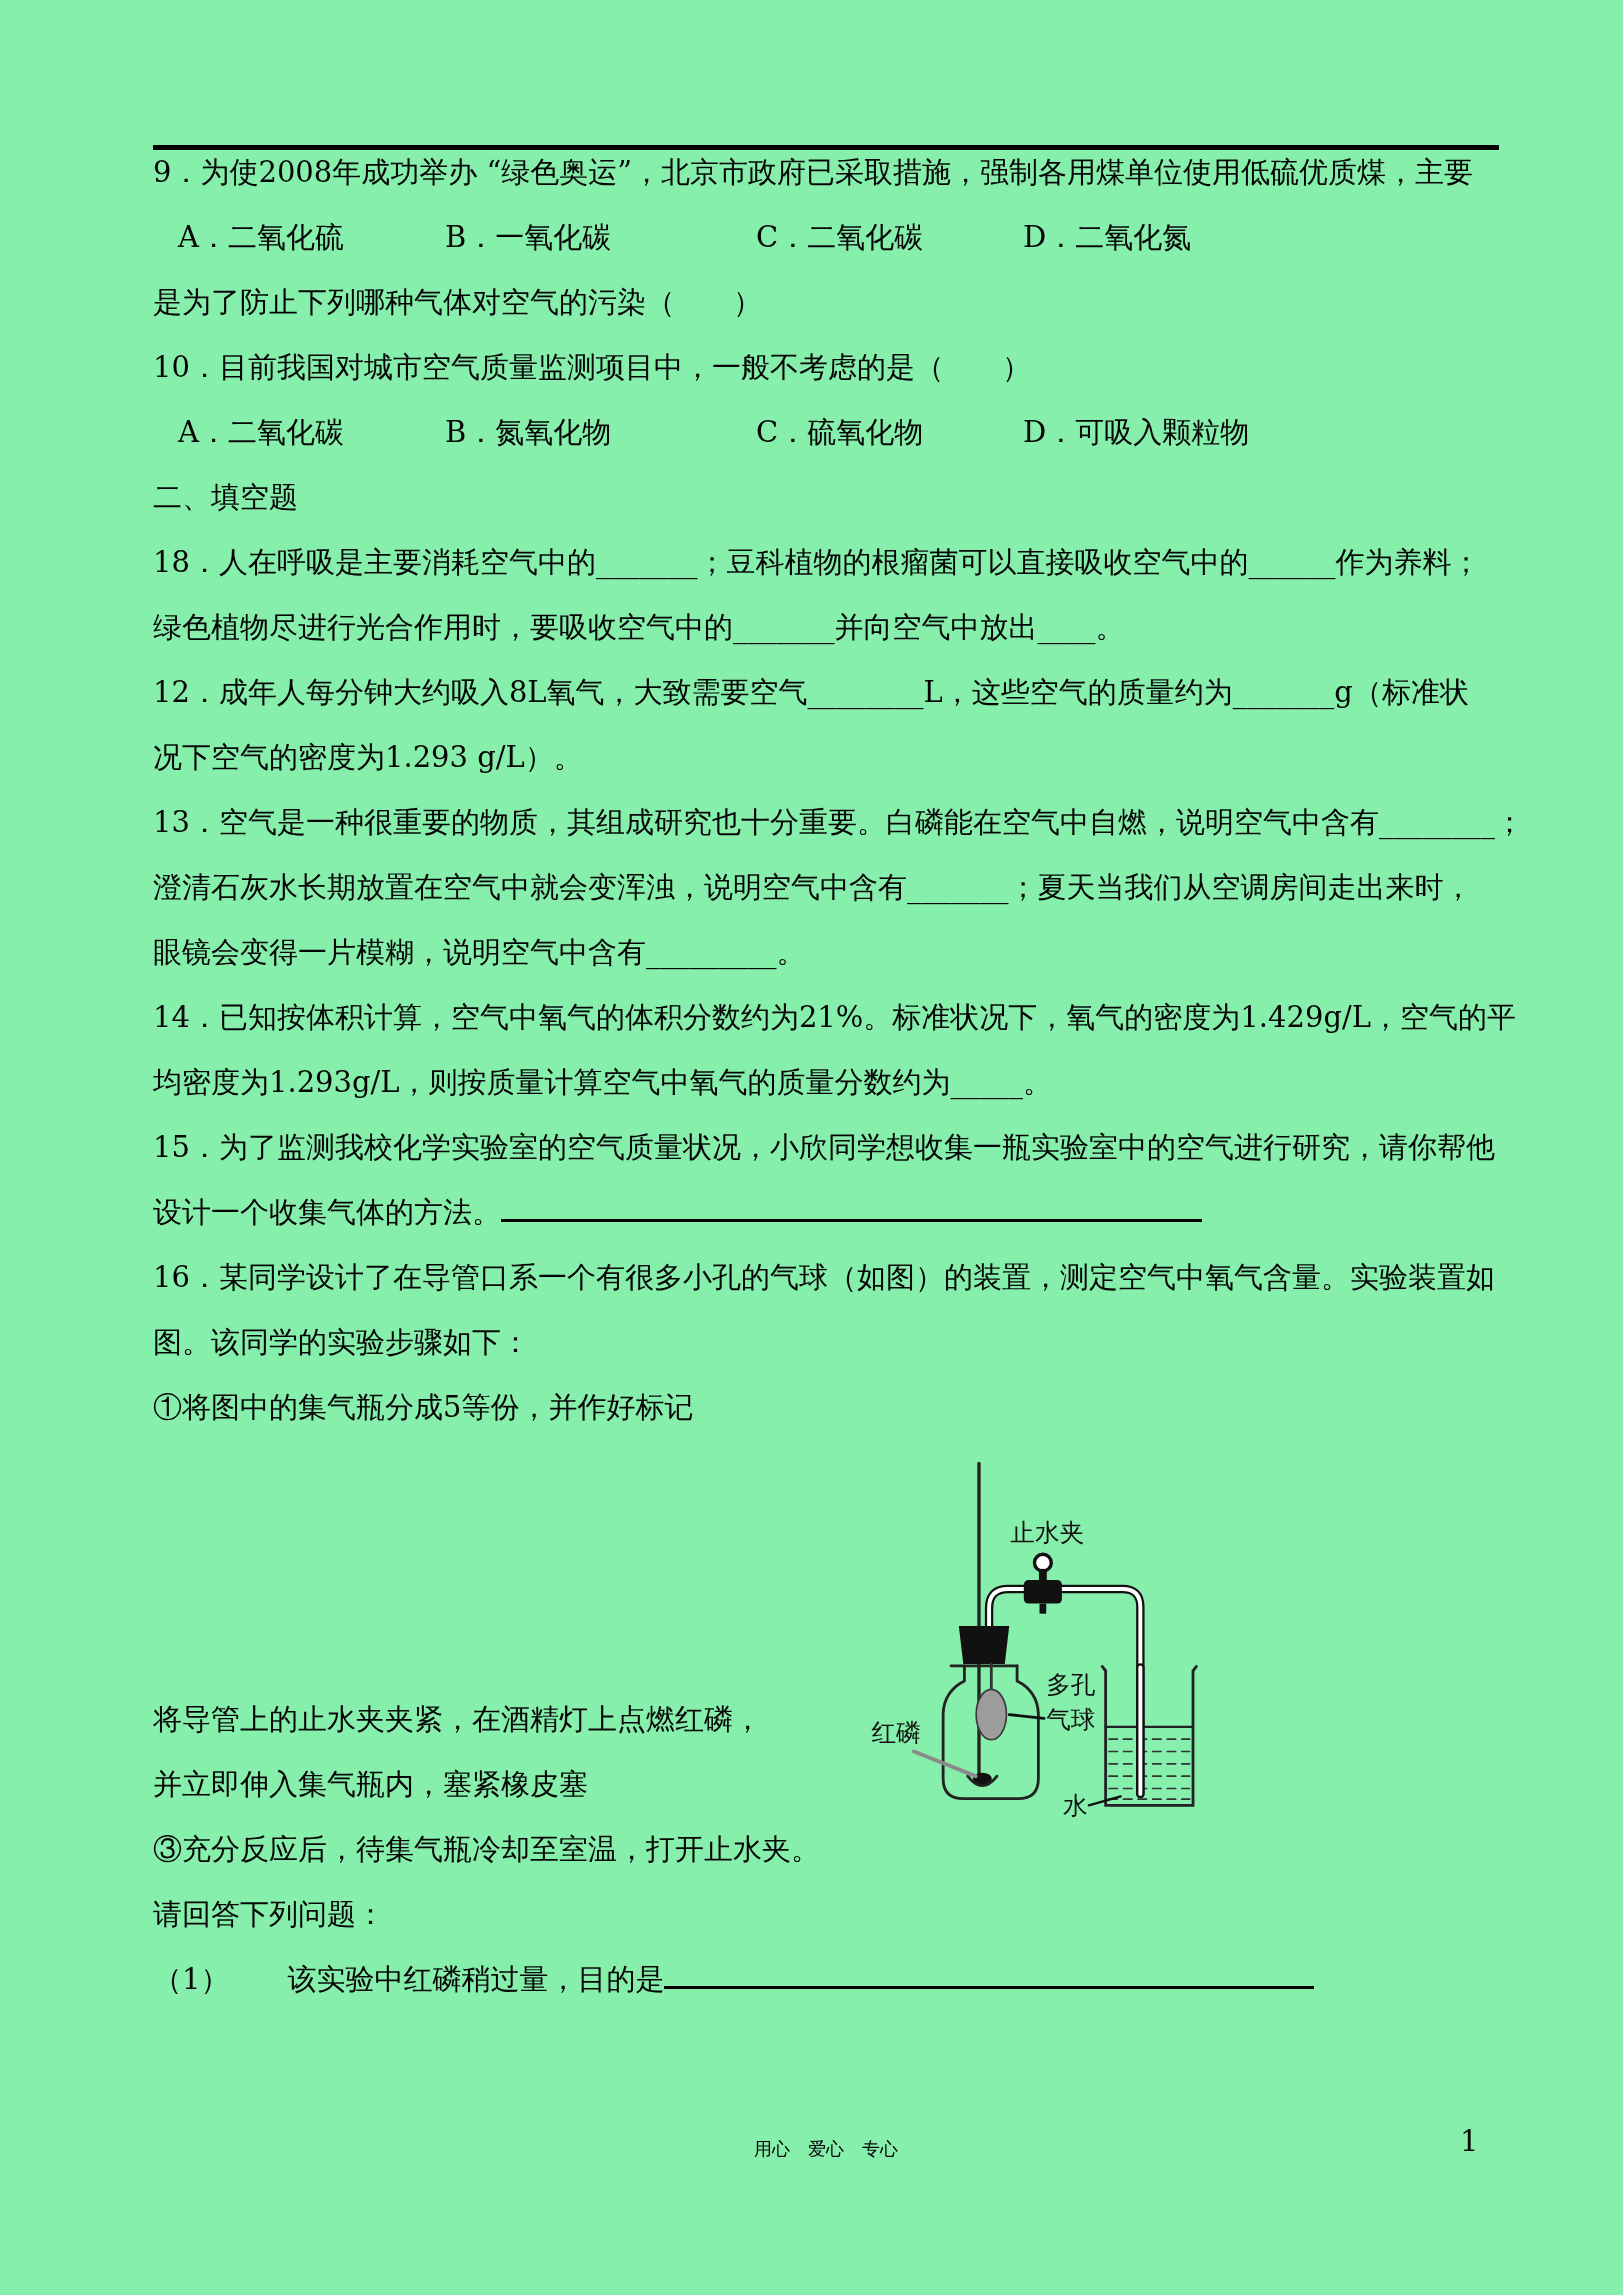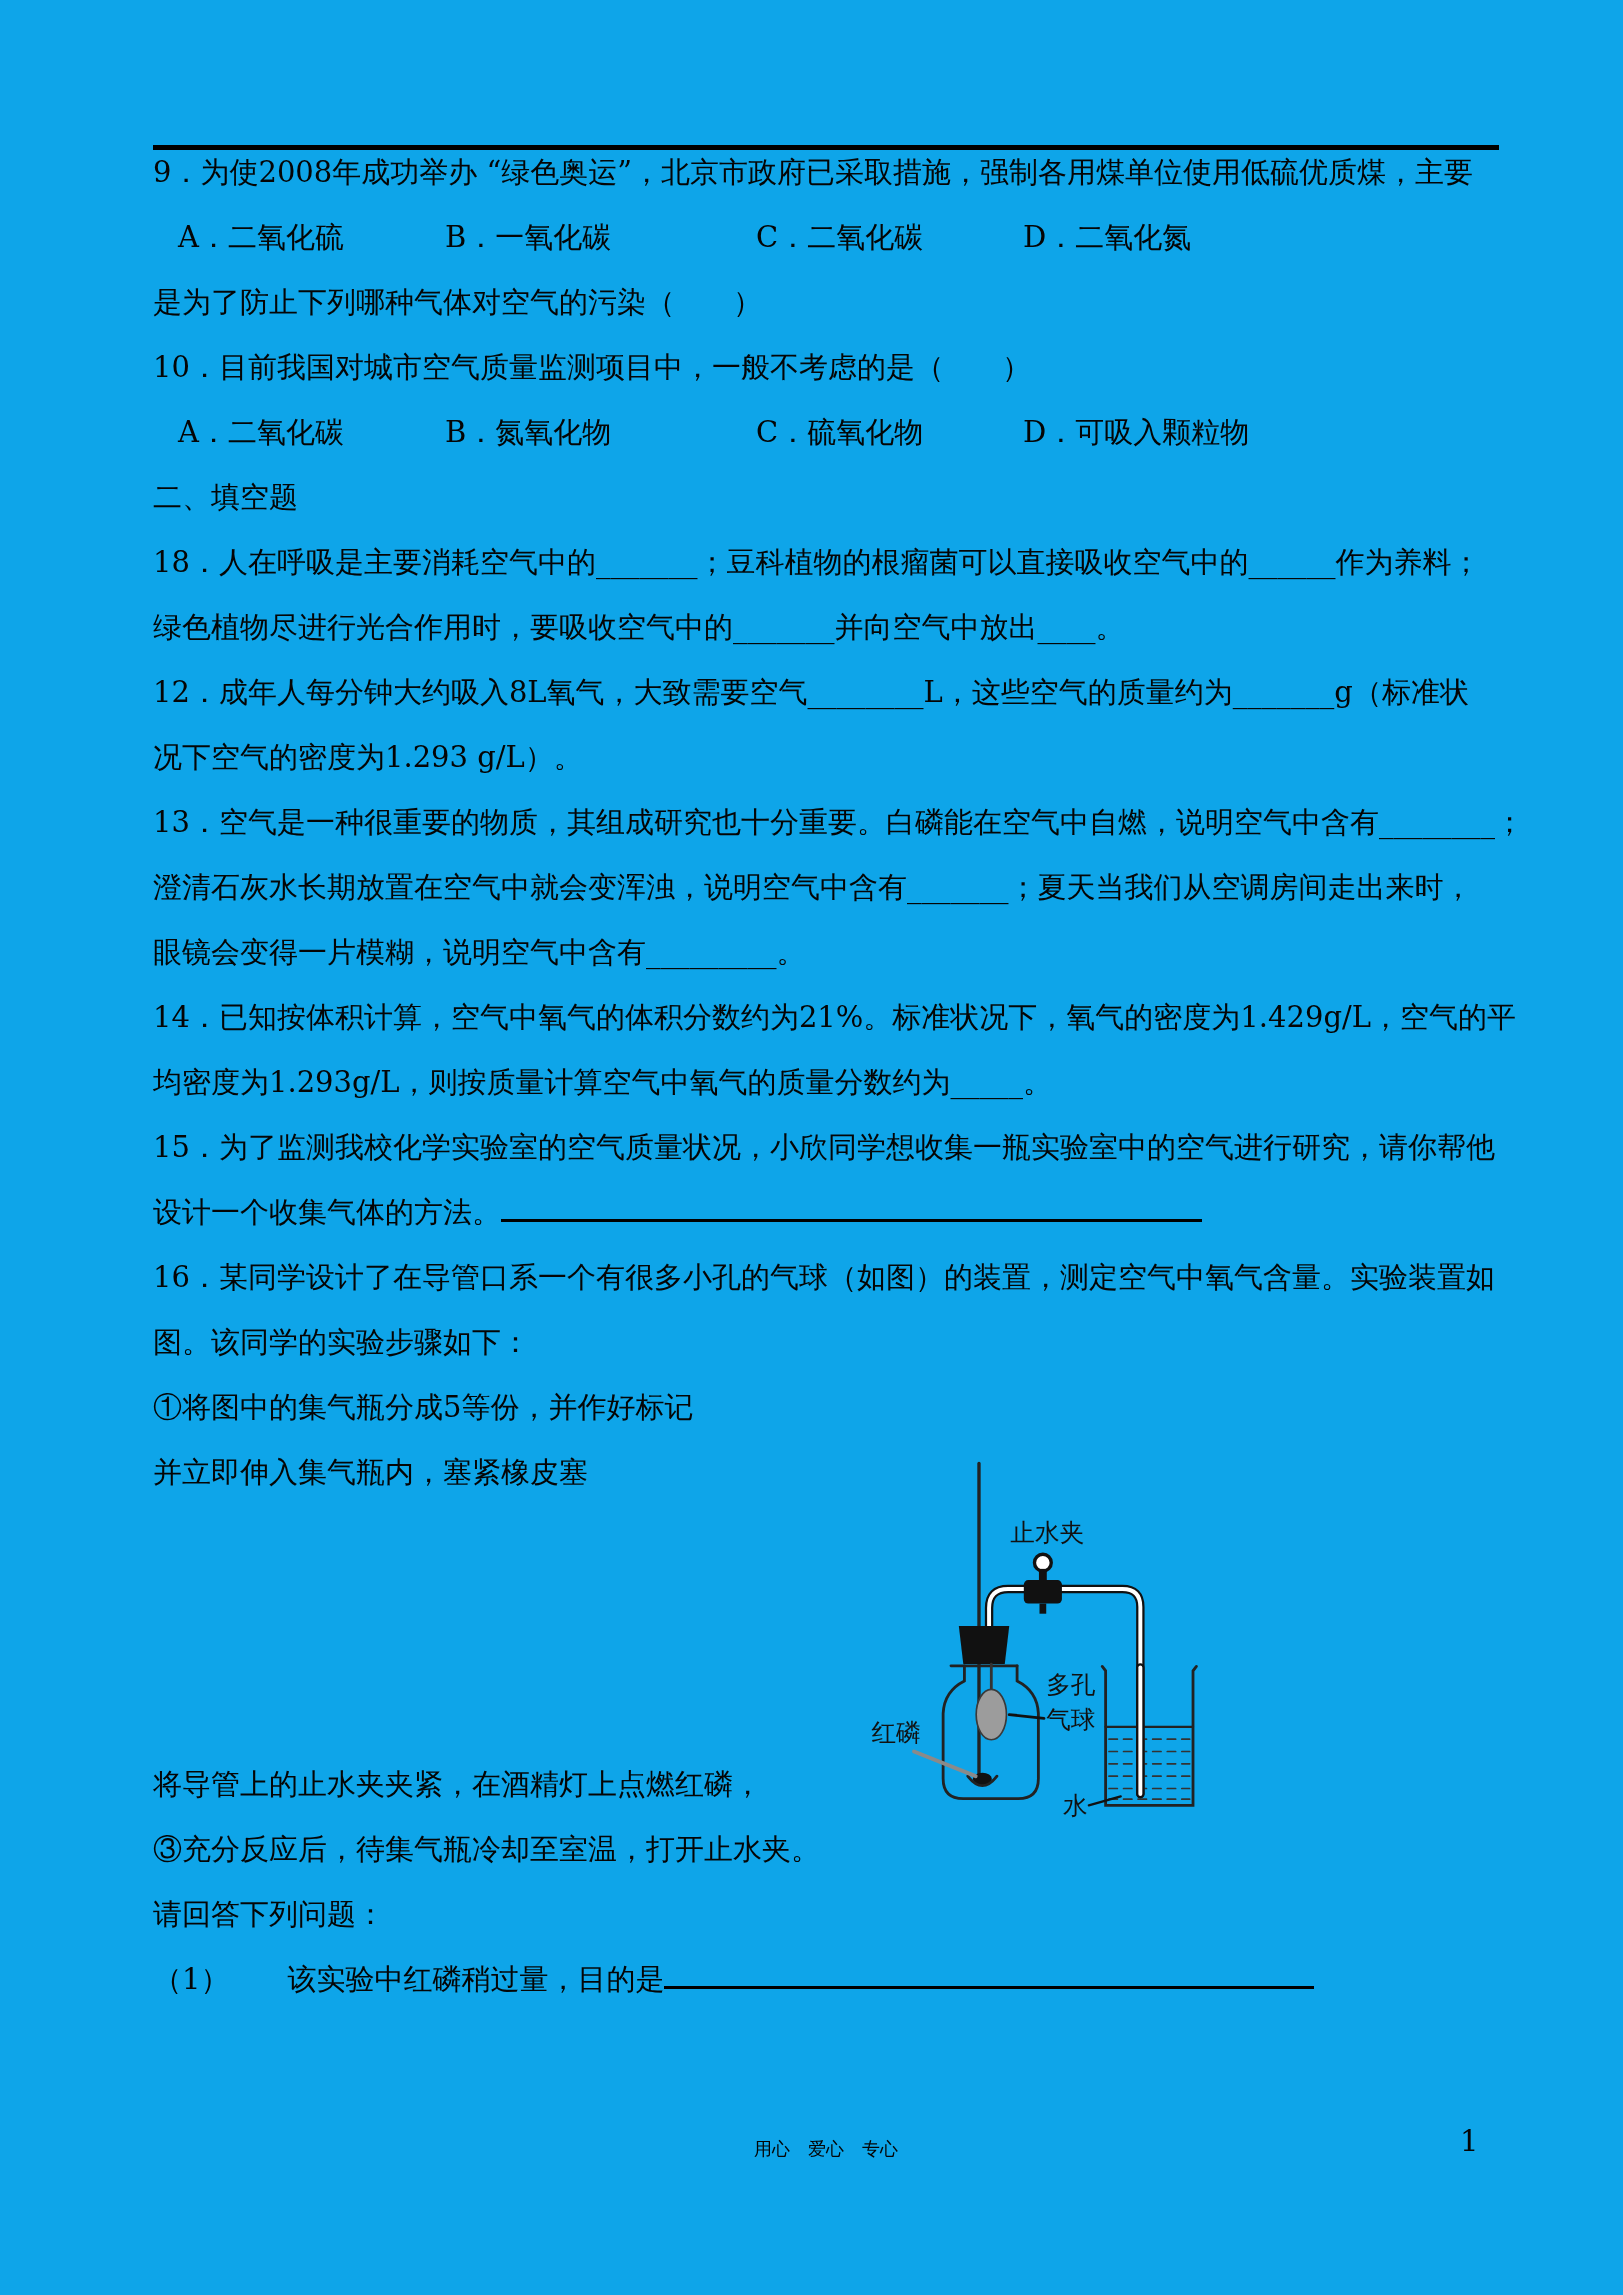--- a/index.html
+++ b/index.html
@@ -1,21 +1,21 @@
 <!DOCTYPE html>
 <html style="font-size:9px"><head>
 <meta charset="utf-8">
 <style>
   html,body{margin:0;padding:0;}
   body{
     width:1623px;height:2295px;background:#ffffff;color:#000;
     font-family:"DejaVu Serif","Liberation Serif",serif;
     position:relative;overflow:hidden;
   }
-  .page{position:relative;width:1623px;height:2295px;background:#0ea5e9;}
+  .page{position:relative;width:1623px;height:2295px;background:#86efac;}
   .top-rule{position:absolute;left:153px;top:145px;width:1346px;height:4.5px;background:#000;}
   .content{position:absolute;left:153px;top:0;width:1346px;}
   p.line{margin:0;font-size:29px;line-height:65px;white-space:nowrap;color:#050505;}
   p.first{margin-top:140px;}
   p.options{padding-left:25px;}
   .opt{display:inline-block;}
   .opt.w-a{width:267px;}
   .opt.w-b{width:311px;}
   .opt.w-c{width:267px;}
   .blank-rule{display:inline-block;height:3.4px;border-bottom:3.9px solid #000;}
@@ -114,22 +114,22 @@
         <g fill="#111" font-size="44">
           <text x="348" y="180">止水夹</text>
           <text x="412" y="452">多孔</text>
           <text x="412" y="514">气球</text>
           <text x="100" y="538">红磷</text>
           <text x="442" y="668">水</text>
         </g>
       </svg>
     </div>
 
+    <p class="line after-fig">将导管上的止水夹夹紧，在酒精灯上点燃红磷，</p>
     <p class="line">并立即伸入集气瓶内，塞紧橡皮塞</p>
-    <p class="line after-fig">将导管上的止水夹夹紧，在酒精灯上点燃红磷，</p>
     <p class="line">③充分反应后，待集气瓶冷却至室温，打开止水夹。</p>
     <p class="line">请回答下列问题：</p>
     <p class="line"><span>（1）　　该实验中红磷稍过量，目的是</span><span class="blank-rule w-1160"></span></p>
   </div>
 
   <div class="footer">用心　爱心　专心</div>
   <div class="page-number">1</div>
 </div>
 
 

